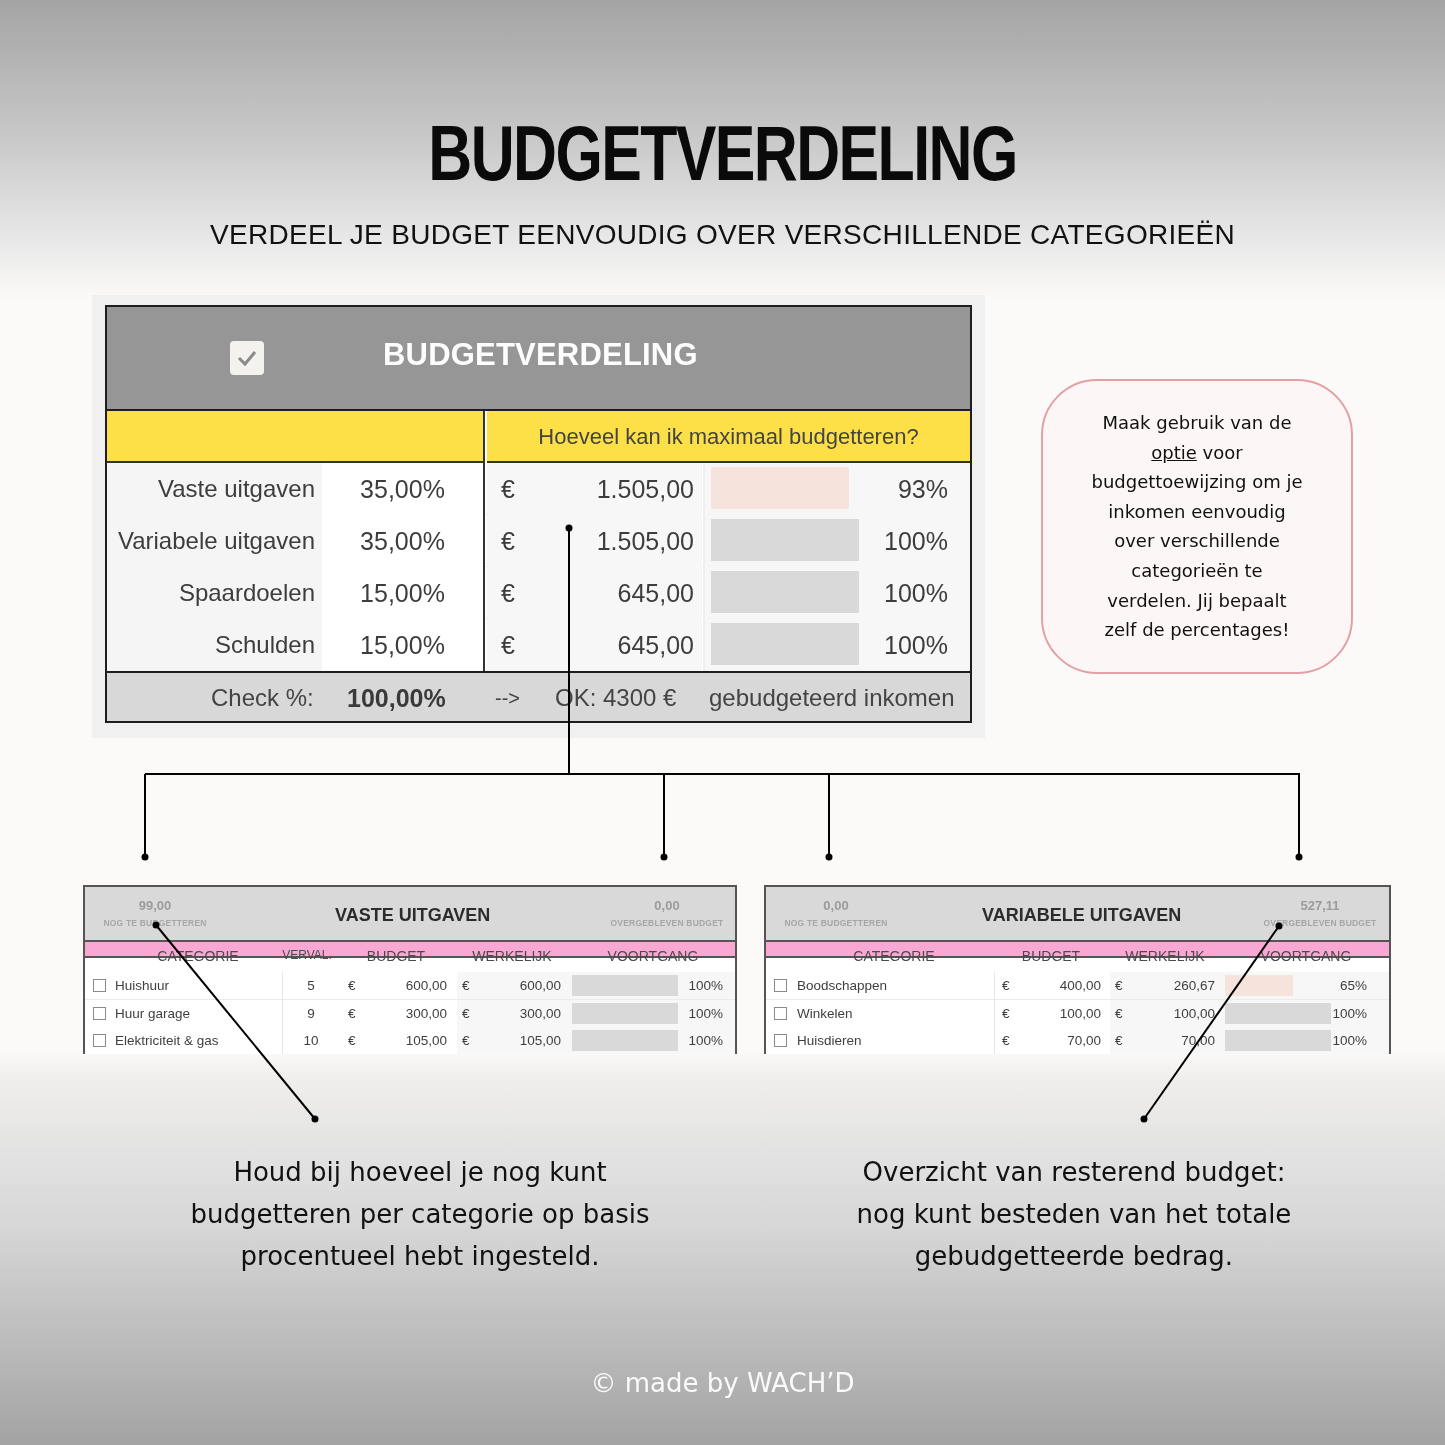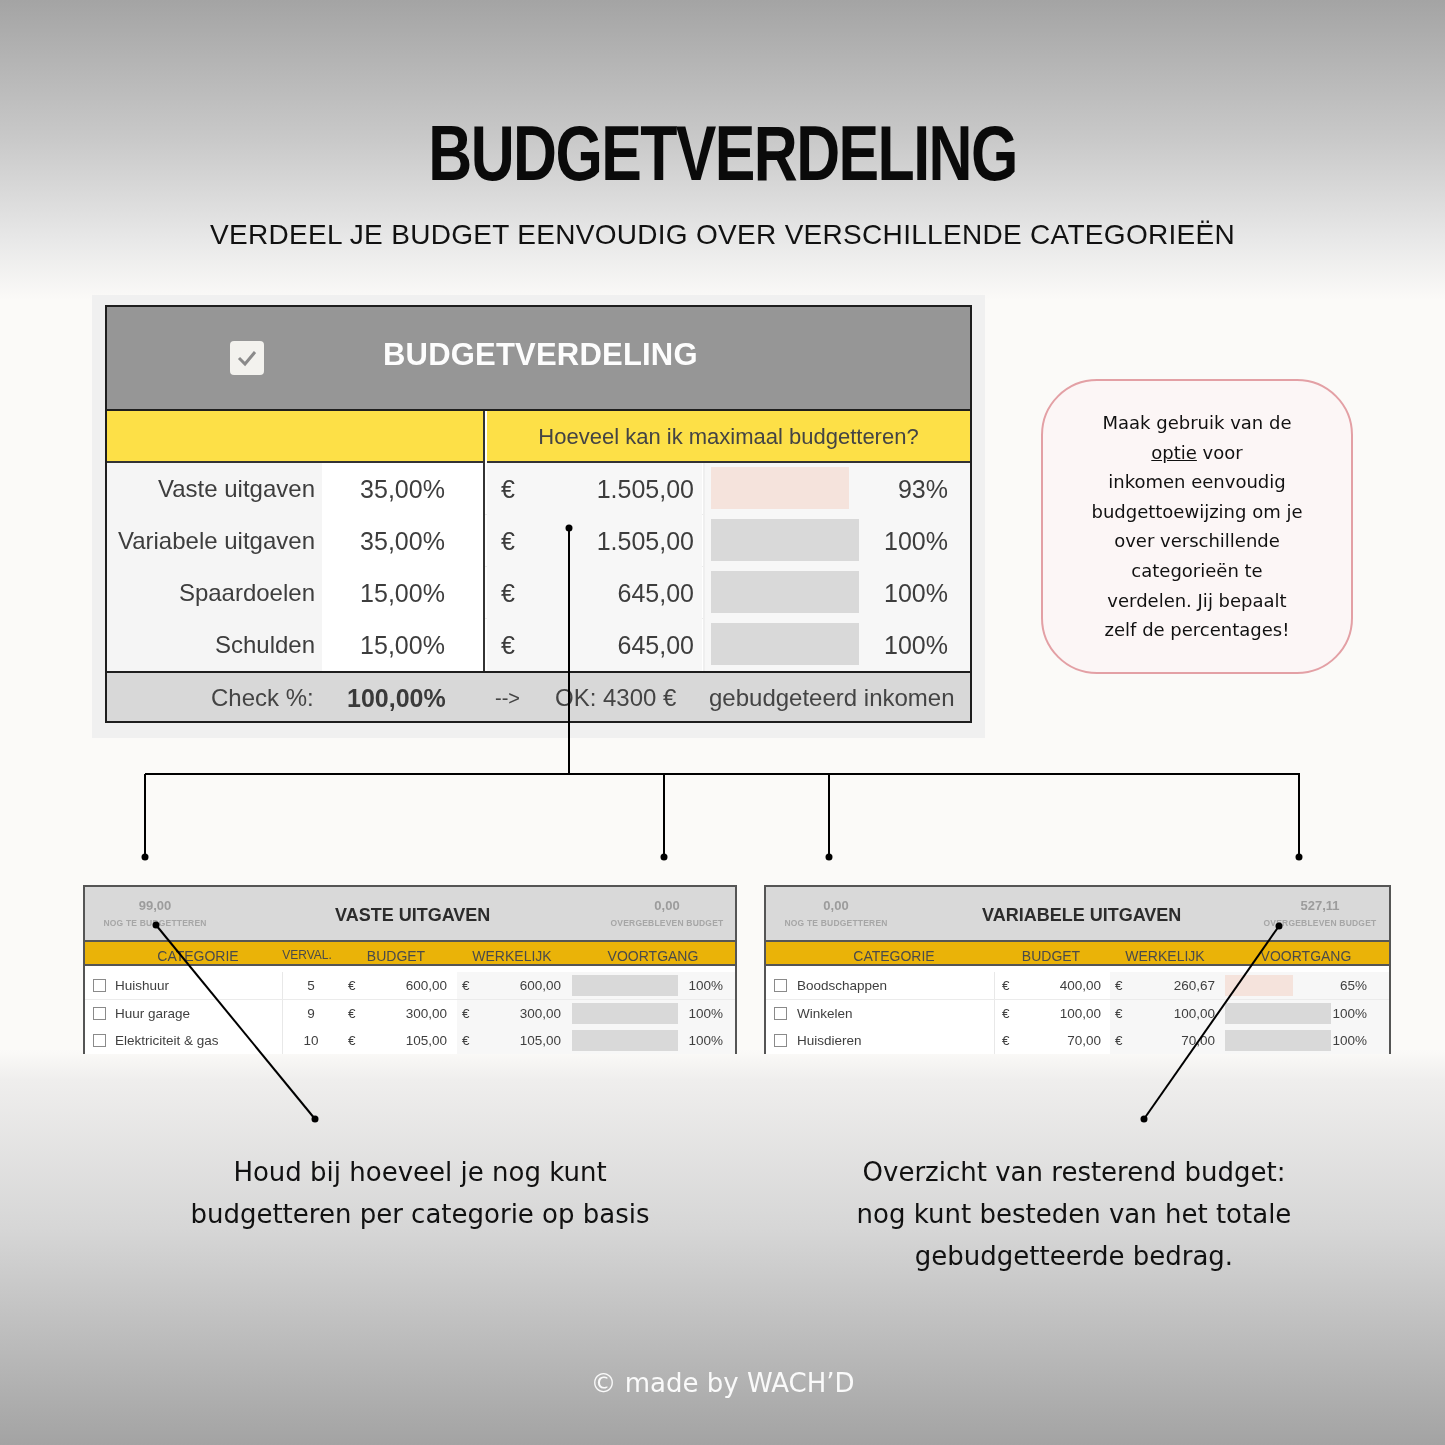--- a/index.html
+++ b/index.html
@@ -55,21 +55,21 @@
 
   
   svg.lines { position: absolute; left: 0; top: 0; width: 1445px; height: 1445px; pointer-events: none; z-index: 5; }
 
   
   .sub { position: absolute; top: 885px; height: 169px; border: 2px solid #555; border-bottom: none; background: #fff; overflow: hidden; font-family: "Liberation Sans", sans-serif; }
   .sub-head { position: absolute; left: 0; top: 0; width: 100%; height: 55px; background: #d9d9d9; border-bottom: 2px solid #555; }
   .sub-head .num { position: absolute; top: 11px; font-weight: bold; font-size: 13px; color: #9c9c9c; text-align: center; }
   .sub-head .cap { position: absolute; top: 31px; font-weight: bold; font-size: 8.5px; color: #a6a6a6; text-align: center; letter-spacing: 0.2px; }
   .sub-head .ttl { position: absolute; top: 18px; font-weight: bold; font-size: 18px; color: #2c2c2c; }
-  .sub-cols { position: absolute; left: 0; top: 55px; width: 100%; height: 24px; background: #eab308; border-bottom: 2px solid #555; font-size: 14px; color: #4a4a4a; padding-left: 19px; }
+  .sub-cols { position: absolute; left: 0; top: 55px; width: 100%; height: 16px; background: #f9a8d4; border-bottom: 2px solid #555; font-size: 14px; color: #4a4a4a; padding-left: 19px; }
   .sub-cols span { position: absolute; top: 6px; text-align: center; }
   .sub-row { position: absolute; left: 0; width: 100%; height: 27.5px; border-bottom: 1px solid #ebebeb; font-size: 13.5px; color: #3f3f3f; }
   .sub-row > span { position: absolute; top: 6px; }
   .sub-row .cb { position: absolute; left: 8px; top: 7px; width: 13px; height: 13px; border: 1.5px solid #8a8a8a; background: #fff; }
   .sub-row .cat-cell { position: absolute; left: 0; top: 0; height: 27px; background: #fff; border-right: 1px solid #e8e8e8; }
   .sub-row .grey { position: absolute; top: 0; height: 27px; background: #f7f7f7; }
   .sub-row .pbar { position: absolute; top: 3px; height: 21px; }
 
   .caption { font-family: "DejaVu Sans", sans-serif; font-size: 26px; line-height: 42px; color: #111; text-align: center; }
   .footer { left: 0; width: 1445px; top: 1368px; text-align: center; font-family: "DejaVu Sans", sans-serif; font-size: 26px; color: #fafafa; }
@@ -147,22 +147,22 @@
     <span style="left:240px;font-weight:bold;font-size:25px;color:#3a3a3a">100,00%</span>
     <span style="left:388px;font-size:20px">--&gt;</span>
     <span style="left:448px">OK: 4300 €</span>
     <span style="left:602px">gebudgeteerd inkomen</span>
   </div>
 </div>
 
 <div class="abs callout">
   <div>Maak gebruik van de</div>
   <div><u>optie</u><span> voor</span></div>
+  <div>budgettoewijzing om je</div>
   <div>inkomen eenvoudig</div>
-  <div>budgettoewijzing om je</div>
   <div>over verschillende</div>
   <div>categorieën te</div>
   <div>verdelen. Jij bepaalt</div>
   <div>zelf de percentages!</div>
 </div>
 
 <div class="sub" style="left:83px;width:654px">
   <div class="sub-head">
     <div class="num" style="left:20px;width:100px">99,00</div>
     <div class="cap" style="left:10px;width:120px">NOG TE BUDGETTEREN</div>
@@ -306,20 +306,21 @@
     <circle cx="156" cy="925" r="3.5"></circle>
     <circle cx="315" cy="1119" r="3.5"></circle>
     <circle cx="1279" cy="926" r="3.5"></circle>
     <circle cx="1144" cy="1119" r="3.5"></circle>
   </g>
 </svg>
 
 <div class="abs caption" style="left:140px;width:560px;top:1151px">
   <div>Houd bij hoeveel je nog kunt</div>
   <div>budgetteren per categorie op basis</div>
+  <div>procentueel hebt ingesteld.</div>
 </div>
 <div class="abs caption" style="left:814px;width:520px;top:1151px">
   <div>Overzicht van resterend budget:</div>
   <div>nog kunt besteden van het totale</div>
   <div>gebudgetteerde bedrag.</div>
 </div>
 
 <div class="abs footer">© made by WACH’D</div>
 
 </body></html>

